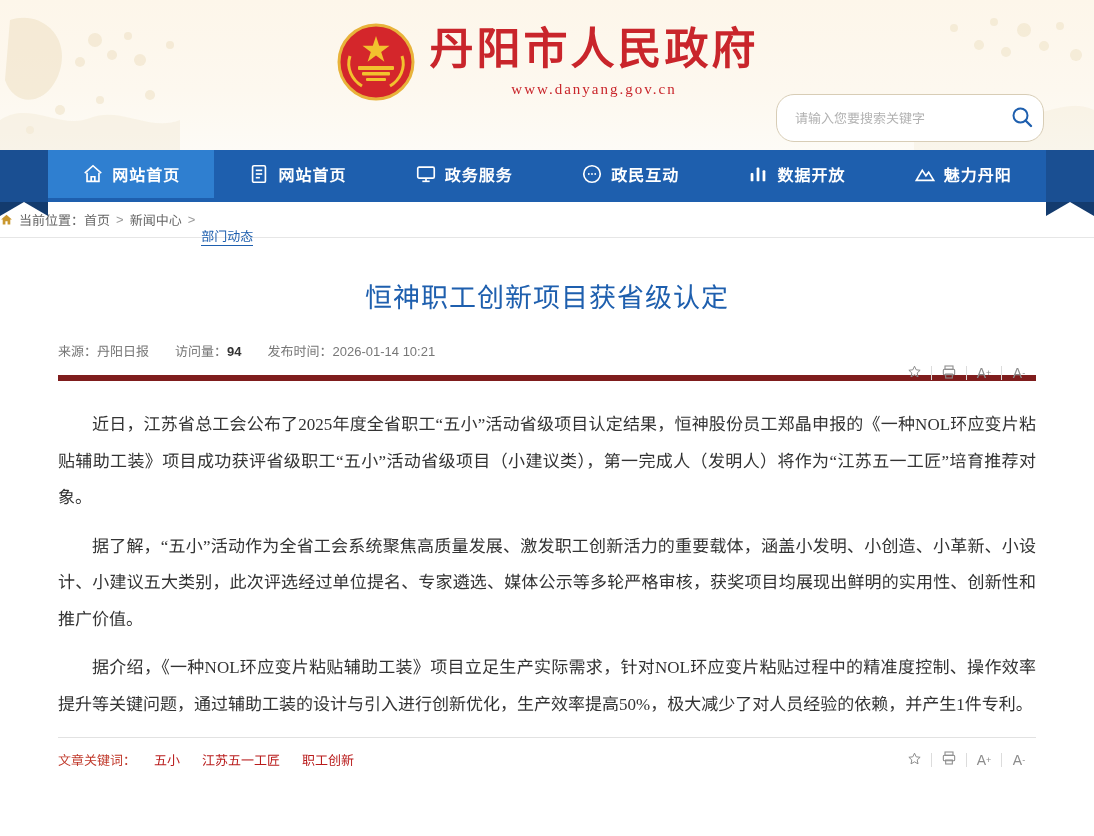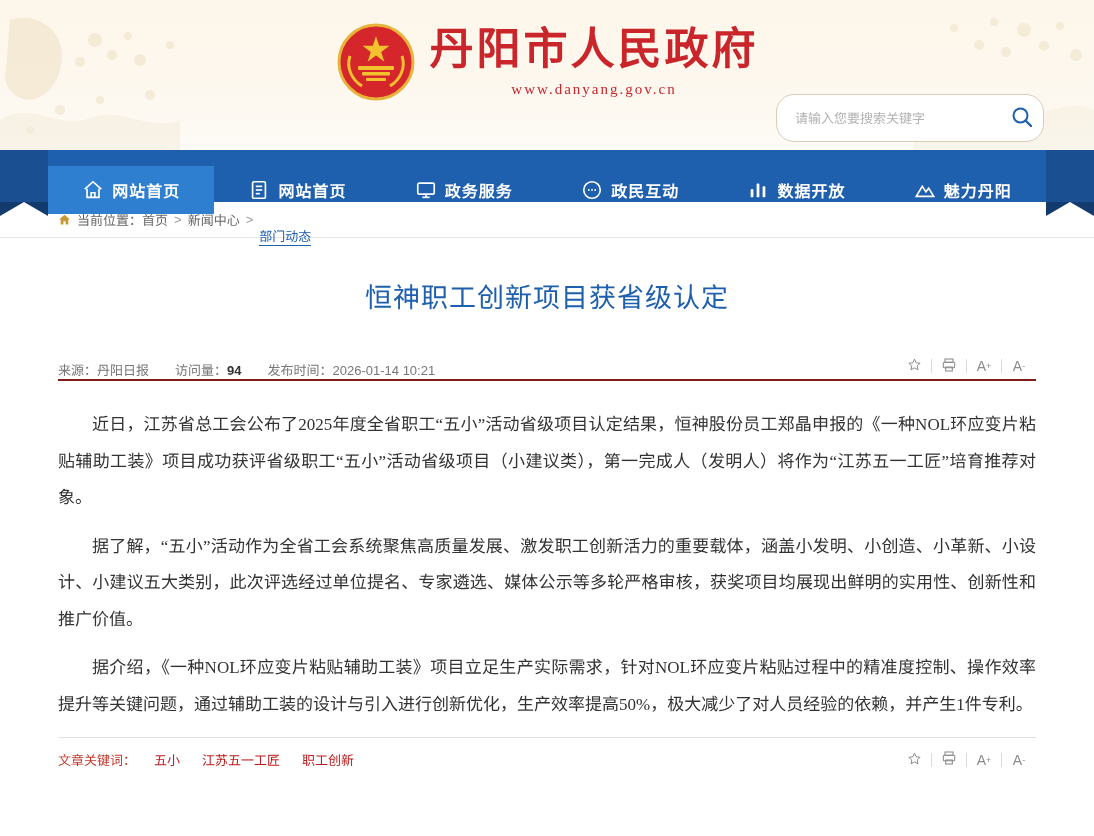--- a/index.html
+++ b/index.html
@@ -130,21 +130,21 @@
   }
   .nav-ribbon-right:after {
     content: ""; position: absolute; left: 0; top: 52px;
     border-left: 24px solid #133b6e;
     border-right: 24px solid #133b6e;
     border-bottom: 14px solid transparent;
     width: 0; height: 0;
   }
   .nav {
     position: absolute;
-    left: 48px; right: 48px; top: 16px;
+    left: 48px; right: 48px; top: 0;
     height: 48px;
     display: flex;
     align-items: stretch;
   }
   .nav-item {
     flex: 1;
     display: flex;
     align-items: center;
     justify-content: center;
     gap: 8px;
@@ -157,21 +157,20 @@
   .nav-item.active { background: #2f7fd0; }
   .nav-icon { width: 22px; height: 22px; display: inline-flex; align-items: center; justify-content: center; }
 
   
   .crumb-bar {
     width: 1094px;
     height: 36px;
     background: #ffffff;
     display: flex;
     align-items: center;
-    padding-left: 58px;
     border-bottom: 1px solid #e6e6e6;
     font-size: 13px;
     color: #666;
   }
   .crumb-home-icon { margin-right: 6px; display: inline-flex; }
   .crumb-label { color: #666; }
   .crumb-sep { margin: 0 6px; color: #999; }
   .crumb-link { color: #666; cursor: pointer; }
   .crumb-current { color: #1e5fae; border-bottom: 1px solid #1e5fae; cursor: pointer; margin-top: 32px; }
 
@@ -186,24 +185,25 @@
     font-size: 27px;
     font-weight: normal;
     color: #1e5fae;
     font-family: "Liberation Sans", sans-serif;
     letter-spacing: 1px;
   }
   .meta-row {
     margin-top: 26px;
     height: 40px;
     display: flex;
-    align-items: flex-end;
-    border-bottom: 2px solid #7f1d1d;
+    align-items: flex-start;
+    border-bottom: 6px solid #7f1d1d;
     font-size: 13px;
     color: #777;
+    flex-direction: column;
   }
   .meta-left { display: flex; align-items: center; gap: 26px; }
   .meta-item { white-space: nowrap; }
   .meta-strong { color: #333; font-weight: bold; }
   .meta-right {
     margin-left: auto;
     display: flex;
     align-items: center;
     gap: 0;
     color: #999;

